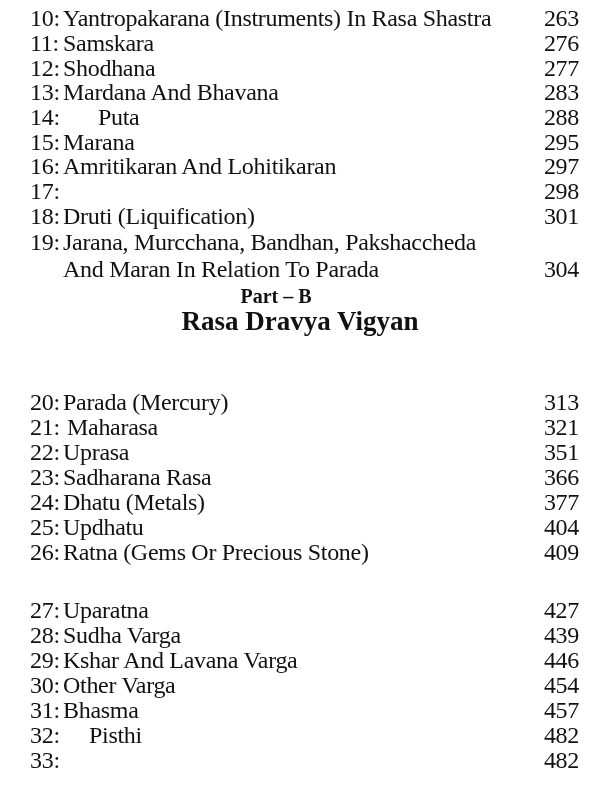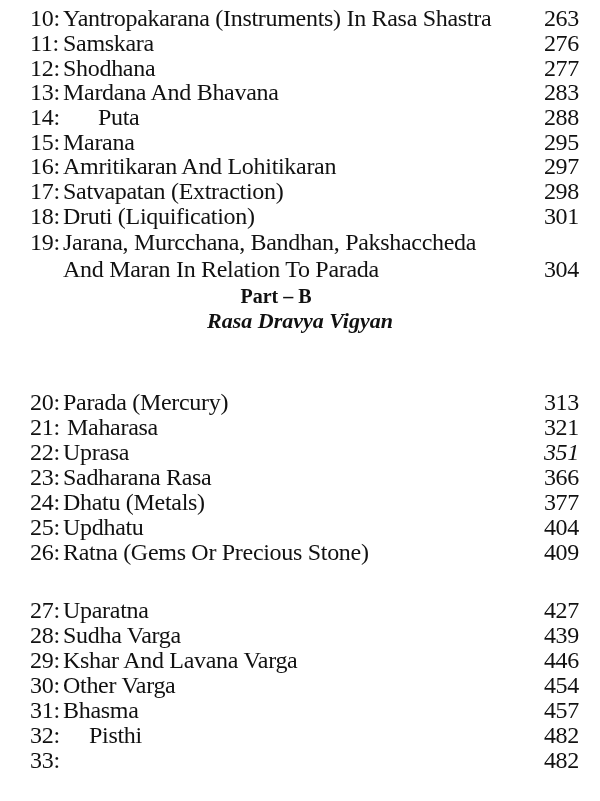--- a/index.html
+++ b/index.html
@@ -4,23 +4,23 @@
 <style>
   html, body { margin:0; padding:0; background:#ffffff; }
   body { width:600px; height:801px; position:relative; overflow:hidden;
          font-family:"Liberation Serif", serif; color:#111; }
   .row { position:absolute; left:8px; width:588px; height:24px; font-size:24px; line-height:24px; letter-spacing:-0.3px; }
   .num { position:absolute; left:22px; }
   .title { position:absolute; left:55px; white-space:nowrap; }
   .title.indent { left:90px;text-align:center; }
   .title.indent-sm { left:59px; }
   .page { position:absolute; right:17px; text-align:right; }
-  .page.italic { font-style:italic; }
+  .page.italic { }
   .part { position:absolute; left:0; width:552px; text-align:center; font-weight:bold; font-size:20px; line-height:24px; }
-  .subtitle { position:absolute; left:0; width:600px; text-align:center; font-weight:bold; font-style:italic; font-size:22px; line-height:24px; }
+  .subtitle { position:absolute; left:0; width:600px; text-align:center; font-weight:bold; font-size:27px; line-height:24px; }
 </style>
 </head>
 <body>
 
 <div>
 
   <div class="row" style="top:6px">
     <span class="num">10:</span>
     <span class="title">Yantropakarana (Instruments) In Rasa Shastra</span>
     <span class="page">263</span>
@@ -50,21 +50,20 @@
     <span class="title">Marana</span>
     <span class="page">295</span>
   </div>
   <div class="row" style="top:154px">
     <span class="num">16:</span>
     <span class="title">Amritikaran And Lohitikaran</span>
     <span class="page">297</span>
   </div>
   <div class="row" style="top:179px">
     <span class="num">17:</span>
-    <span class="title">Satvapatan (Extraction)</span>
     <span class="page">298</span>
   </div>
   <div class="row" style="top:204px">
     <span class="num">18:</span>
     <span class="title">Druti (Liquification)</span>
     <span class="page">301</span>
   </div>
   <div class="row" style="top:230px">
     <span class="num">19:</span>
     <span class="title">Jarana, Murcchana, Bandhan, Pakshaccheda</span>

